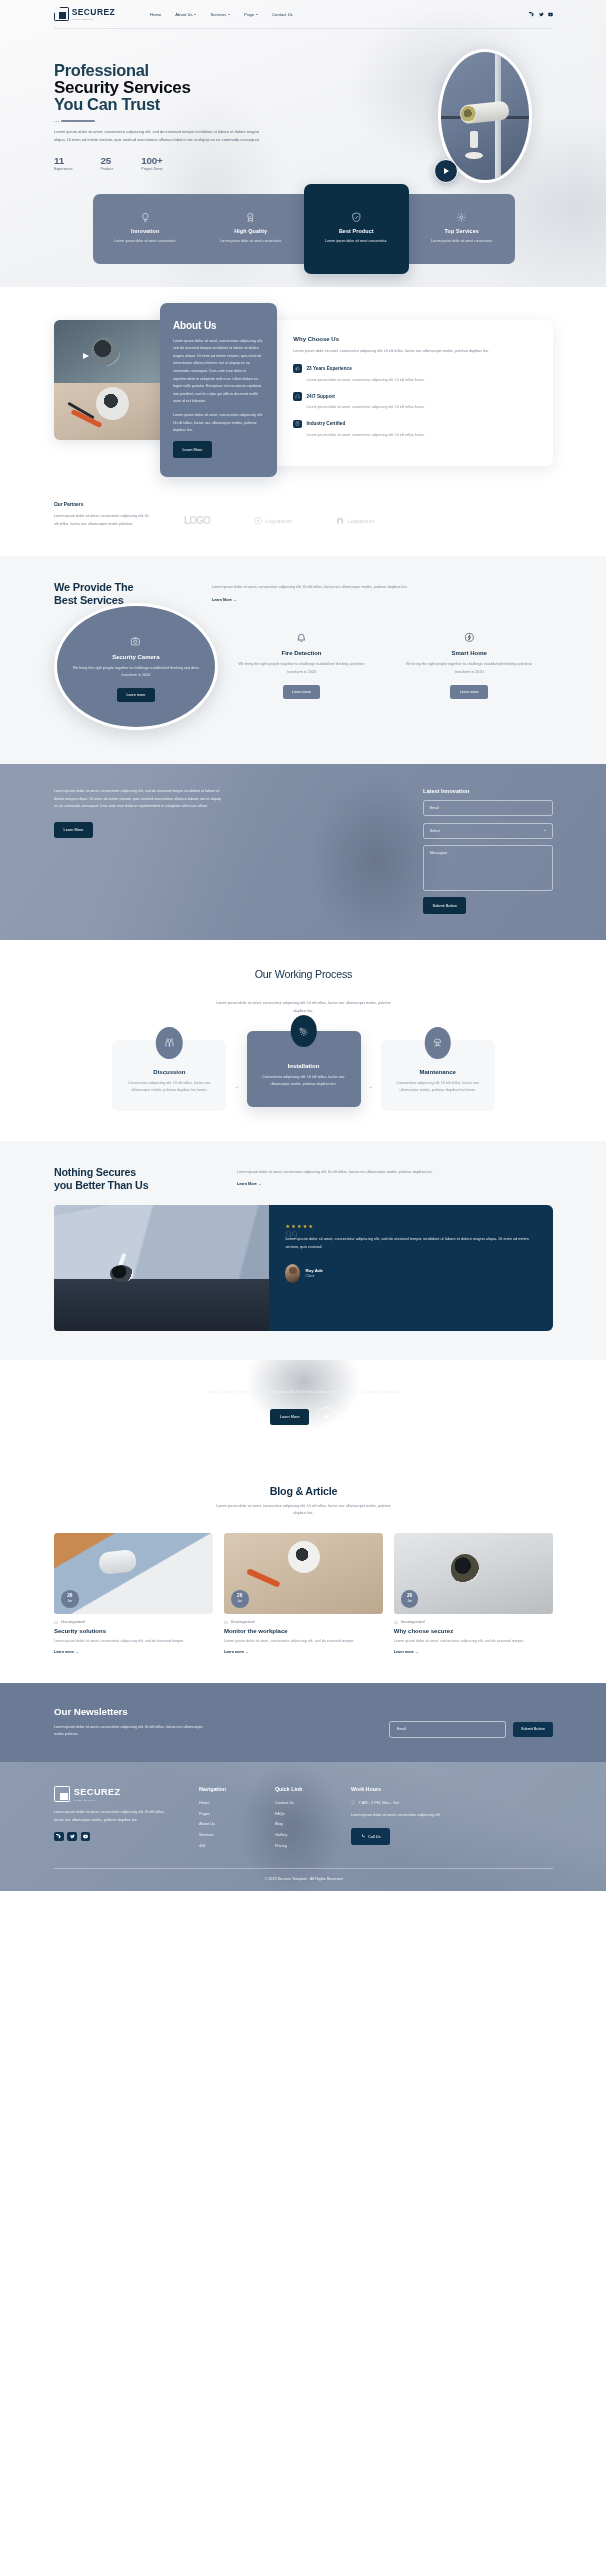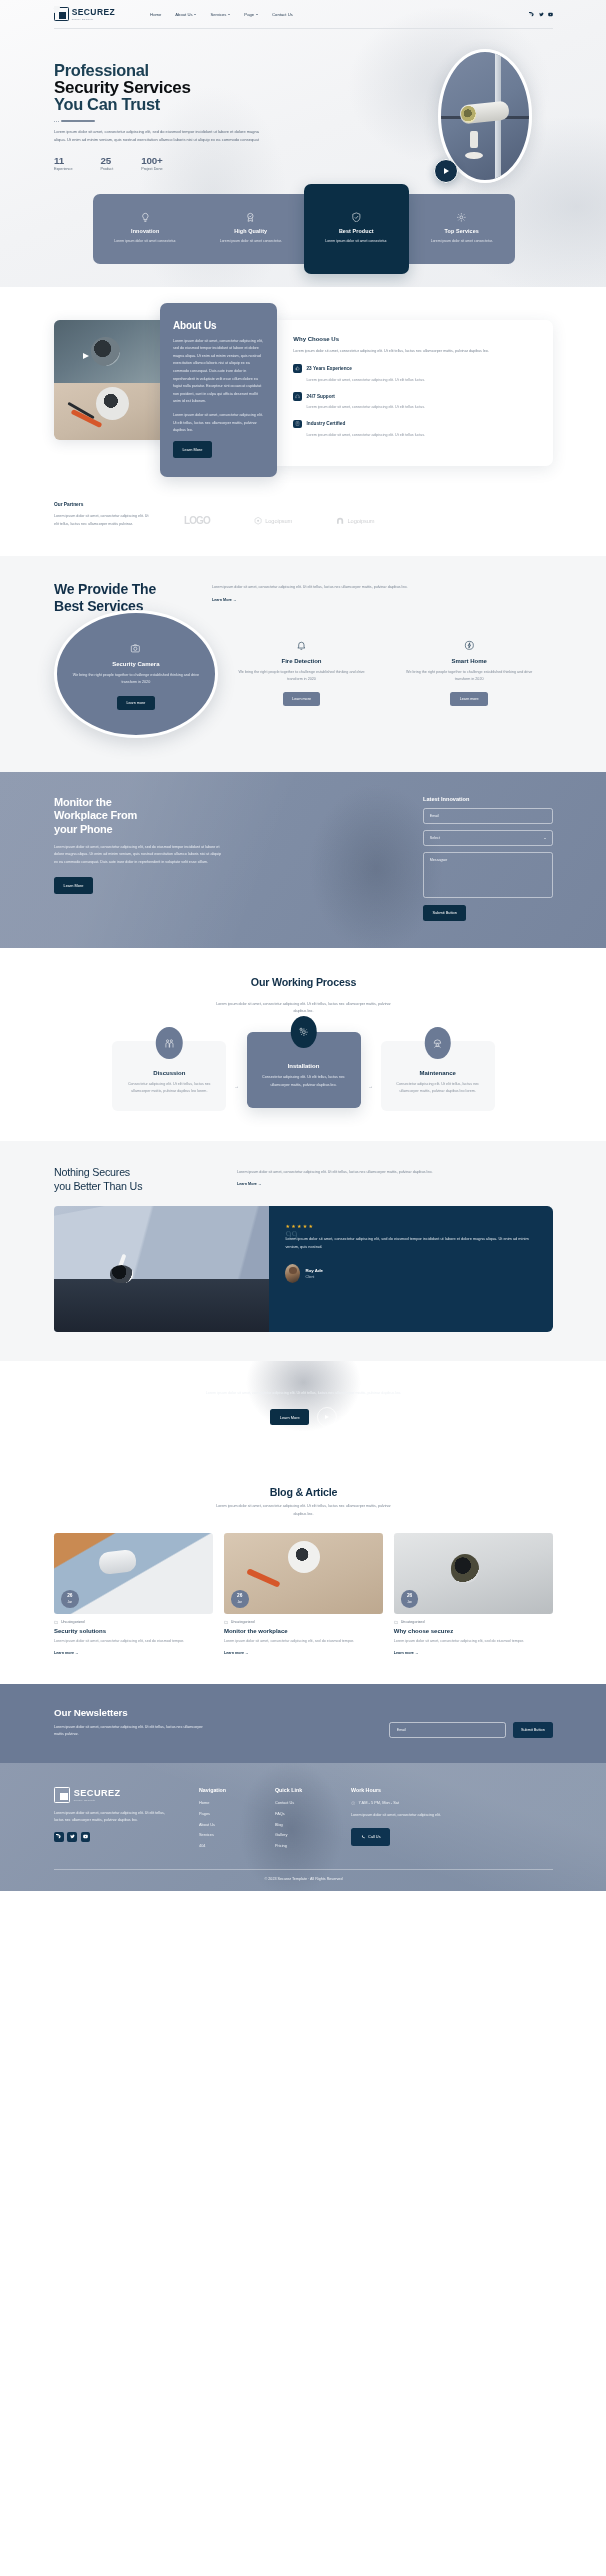--- a/index.html
+++ b/index.html
@@ -123,21 +123,21 @@
   .pt-row{display:flex;align-items:center;}
   .pt-p{font-size:3.7px;line-height:2;color:#7b8694;width:95px;}
   .pt-logos{display:flex;align-items:center;gap:44px;margin-left:35px;}
   .lg{display:flex;align-items:center;gap:3.2px;opacity:.42;}
   .lg-txt{font-size:5.7px;color:#8b8f95;letter-spacing:-0.1px;}
   .lg1{font-size:10px;font-weight:800;color:#a3a7ad;letter-spacing:-0.9px;}
 
   
   .services{background:#f5f6f7;padding:25px 0 34px;}
   .sv-top{display:flex;align-items:flex-start;margin-bottom:11.4px;}
-  .sv-h{font-size:14px;font-weight:700;color:#123049;line-height:1.22;width:158px;letter-spacing:-0.2px;}
+  .sv-h{font-size:11px;font-weight:700;color:#123049;line-height:1.22;width:158px;letter-spacing:-0.2px;}
   .sv-r{flex:1;padding-top:3.2px;}
   .sv-p{font-size:3.7px;line-height:2;color:#7b8694;}
   .lm{font-size:3.7px;color:#123049;font-weight:600;margin-top:5.7px;display:inline-block;cursor:pointer;}
   .sv-cards{display:flex;align-items:flex-start;margin-top:10px;}
   .sv-card{flex:1;text-align:center;padding:11.4px 19px;}
   .sv-card.active{
     background:#6b7a95;border:3.2px solid #fff;border-radius:50%/50%;
     padding:28px 14px 25px;color:#fff;margin-top:-16.4px;
     box-shadow:0 5px 17.7px rgba(40,55,75,.18);
   }
@@ -163,39 +163,39 @@
   .mon-r{margin-left:auto;width:130px;}
   .mon-rh{font-size:5.6px;font-weight:700;color:#fff;margin-bottom:6.3px;}
   .fld{width:100%;height:16px;border:0.6px solid rgba(255,255,255,.5);border-radius:2.5px;background:transparent;
        color:#eef1f6;font-size:3.7px;padding:0 5.7px;margin-bottom:6.3px;font-family:inherit;display:flex;align-items:center;}
   .fld.sel{justify-content:space-between;}
   .fld.ta{height:46px;align-items:flex-start;padding-top:5px;}
   .selcar{width:0;height:0;border-left:1.6px solid transparent;border-right:1.6px solid transparent;border-top:1.9px solid #eef1f6;}
 
   
   .process{background:#fff;padding:28px 0 30px;text-align:center;}
-  .pr-h{font-size:10.7px;font-weight:700;color:#123049;margin-bottom:13px;letter-spacing:-0.2px;}
+  .pr-h{font-size:10.7px;font-weight:400;color:#123049;margin-bottom:20px;letter-spacing:-0.2px;}
   .pr-p{font-size:3.7px;line-height:2;color:#7b8694;width:183px;margin:0 auto 16.4px;}
   .pr-row{display:flex;align-items:flex-start;justify-content:center;gap:7.6px;margin-top:6.3px;}
   .pr-card{width:114px;background:#f6f7f8;border-radius:5.7px;padding:19px 12.6px 16.4px;position:relative;margin-top:8.8px;}
   .pr-card.active{background:#6b7a95;color:#fff;margin-top:0;box-shadow:0 5px 15px rgba(40,55,75,.16);padding:21.5px 12.6px 19px;}
   .pr-bub{position:absolute;left:50%;top:-13.3px;transform:translateX(-50%);width:26.5px;height:32px;border-radius:50%/50%;
           background:#6b7a95;display:flex;align-items:center;justify-content:center;}
   .pr-card.active .pr-bub{background:#0b2e45;top:-16px;}
   .pr-bub svg{width:11.4px;height:11.4px;stroke:#fff;fill:none;stroke-width:1.2;}
   .pr-t{font-size:6px;font-weight:700;color:#123049;margin:10px 0 5px;}
   .pr-card.active .pr-t{color:#fff;}
   .pr-d{font-size:3.7px;line-height:1.95;color:#8a939f;}
   .pr-card.active .pr-d{color:#e6eaf1;}
   .pr-ar{align-self:center;margin-top:29px;font-size:5px;color:#9aa3ae;}
 
   
   .testi{background:#f5f6f7;padding:25px 0 29px;}
   .ts-top{display:flex;align-items:flex-start;margin-bottom:12.6px;}
-  .ts-h{font-size:10.7px;font-weight:400;color:#123049;line-height:1.25;width:183px;letter-spacing:-0.2px;}
+  .ts-h{font-size:10.7px;font-weight:700;color:#123049;line-height:1.25;width:183px;letter-spacing:-0.2px;}
   .ts-r{flex:1;padding-top:2.5px;}
   .ts-body{display:flex;margin-top:3.8px;}
   .ts-img{width:215px;height:126px;border-radius:3.8px 0 0 3.8px;overflow:hidden;position:relative;
           background:linear-gradient(150deg,#b9c4d4 0%,#a4b2c6 42%,#8d9cb3 100%);}
   .ts-img .bld{position:absolute;left:-8%;top:-10%;width:130%;height:88%;background:linear-gradient(116deg,#c3cddb 0 38%,#aab7c9 39% 72%,#95a3b9 73%);transform:rotate(-11deg);}
   .ts-img .roof{position:absolute;left:0;right:0;bottom:0;height:42%;background:linear-gradient(180deg,#2f3947,#1e2531);}
   .ts-img .cm{position:absolute;left:26%;top:40%;width:29px;height:26.5px;}
   .ts-img .cm .dome{position:absolute;left:0;top:8.8px;width:23px;height:17.7px;border-radius:50% 50% 44% 44%;background:radial-gradient(circle at 40% 38%,#0f1317 0 40%,#3c434c 41% 72%,#f2f3f4 73%);}
   .ts-img .cm .arm{position:absolute;left:10px;top:-2.5px;width:4.4px;height:15px;background:#f4f5f6;border-radius:1.9px;transform:rotate(20deg);}
   .ts-card{flex:1;background:#0e3350;border-radius:0 5.7px 5.7px 0;padding:17.7px 16.4px 19px;color:#fff;}
@@ -565,25 +565,20 @@
           <div class="sv-d">We bring the right people together to challenge established thinking and drive transform in 2020</div>
           <button class="btn-blue">Learn more</button>
         </div>
       </div>
     </div>
   </section>
 
   <section class="monitor">
     <div class="container mon-row">
       <div class="mon-l">
-        <div class="mon-h">
-          <span>Monitor the</span><br>
-          <span>Workplace From</span><br>
-          <span>your Phone</span>
-        </div>
         <p class="mon-p">Lorem ipsum dolor sit amet, consectetur adipiscing elit, sed do eiusmod tempor incididunt ut labore et dolore magna aliqua. Ut enim ad minim veniam, quis nostrud exercitation ullamco laboris nisi ut aliquip ex ea commodo consequat. Duis aute irure dolor in reprehenderit in voluptate velit esse cillum.</p>
         <button class="btn-dark">Learn More</button>
       </div>
       <div class="mon-r">
         <div class="mon-rh">Latest Innovation</div>
         <div class="fld">Email</div>
         <div class="fld sel">
           <span>Select</span>
           <i class="selcar"></i>
         </div>

